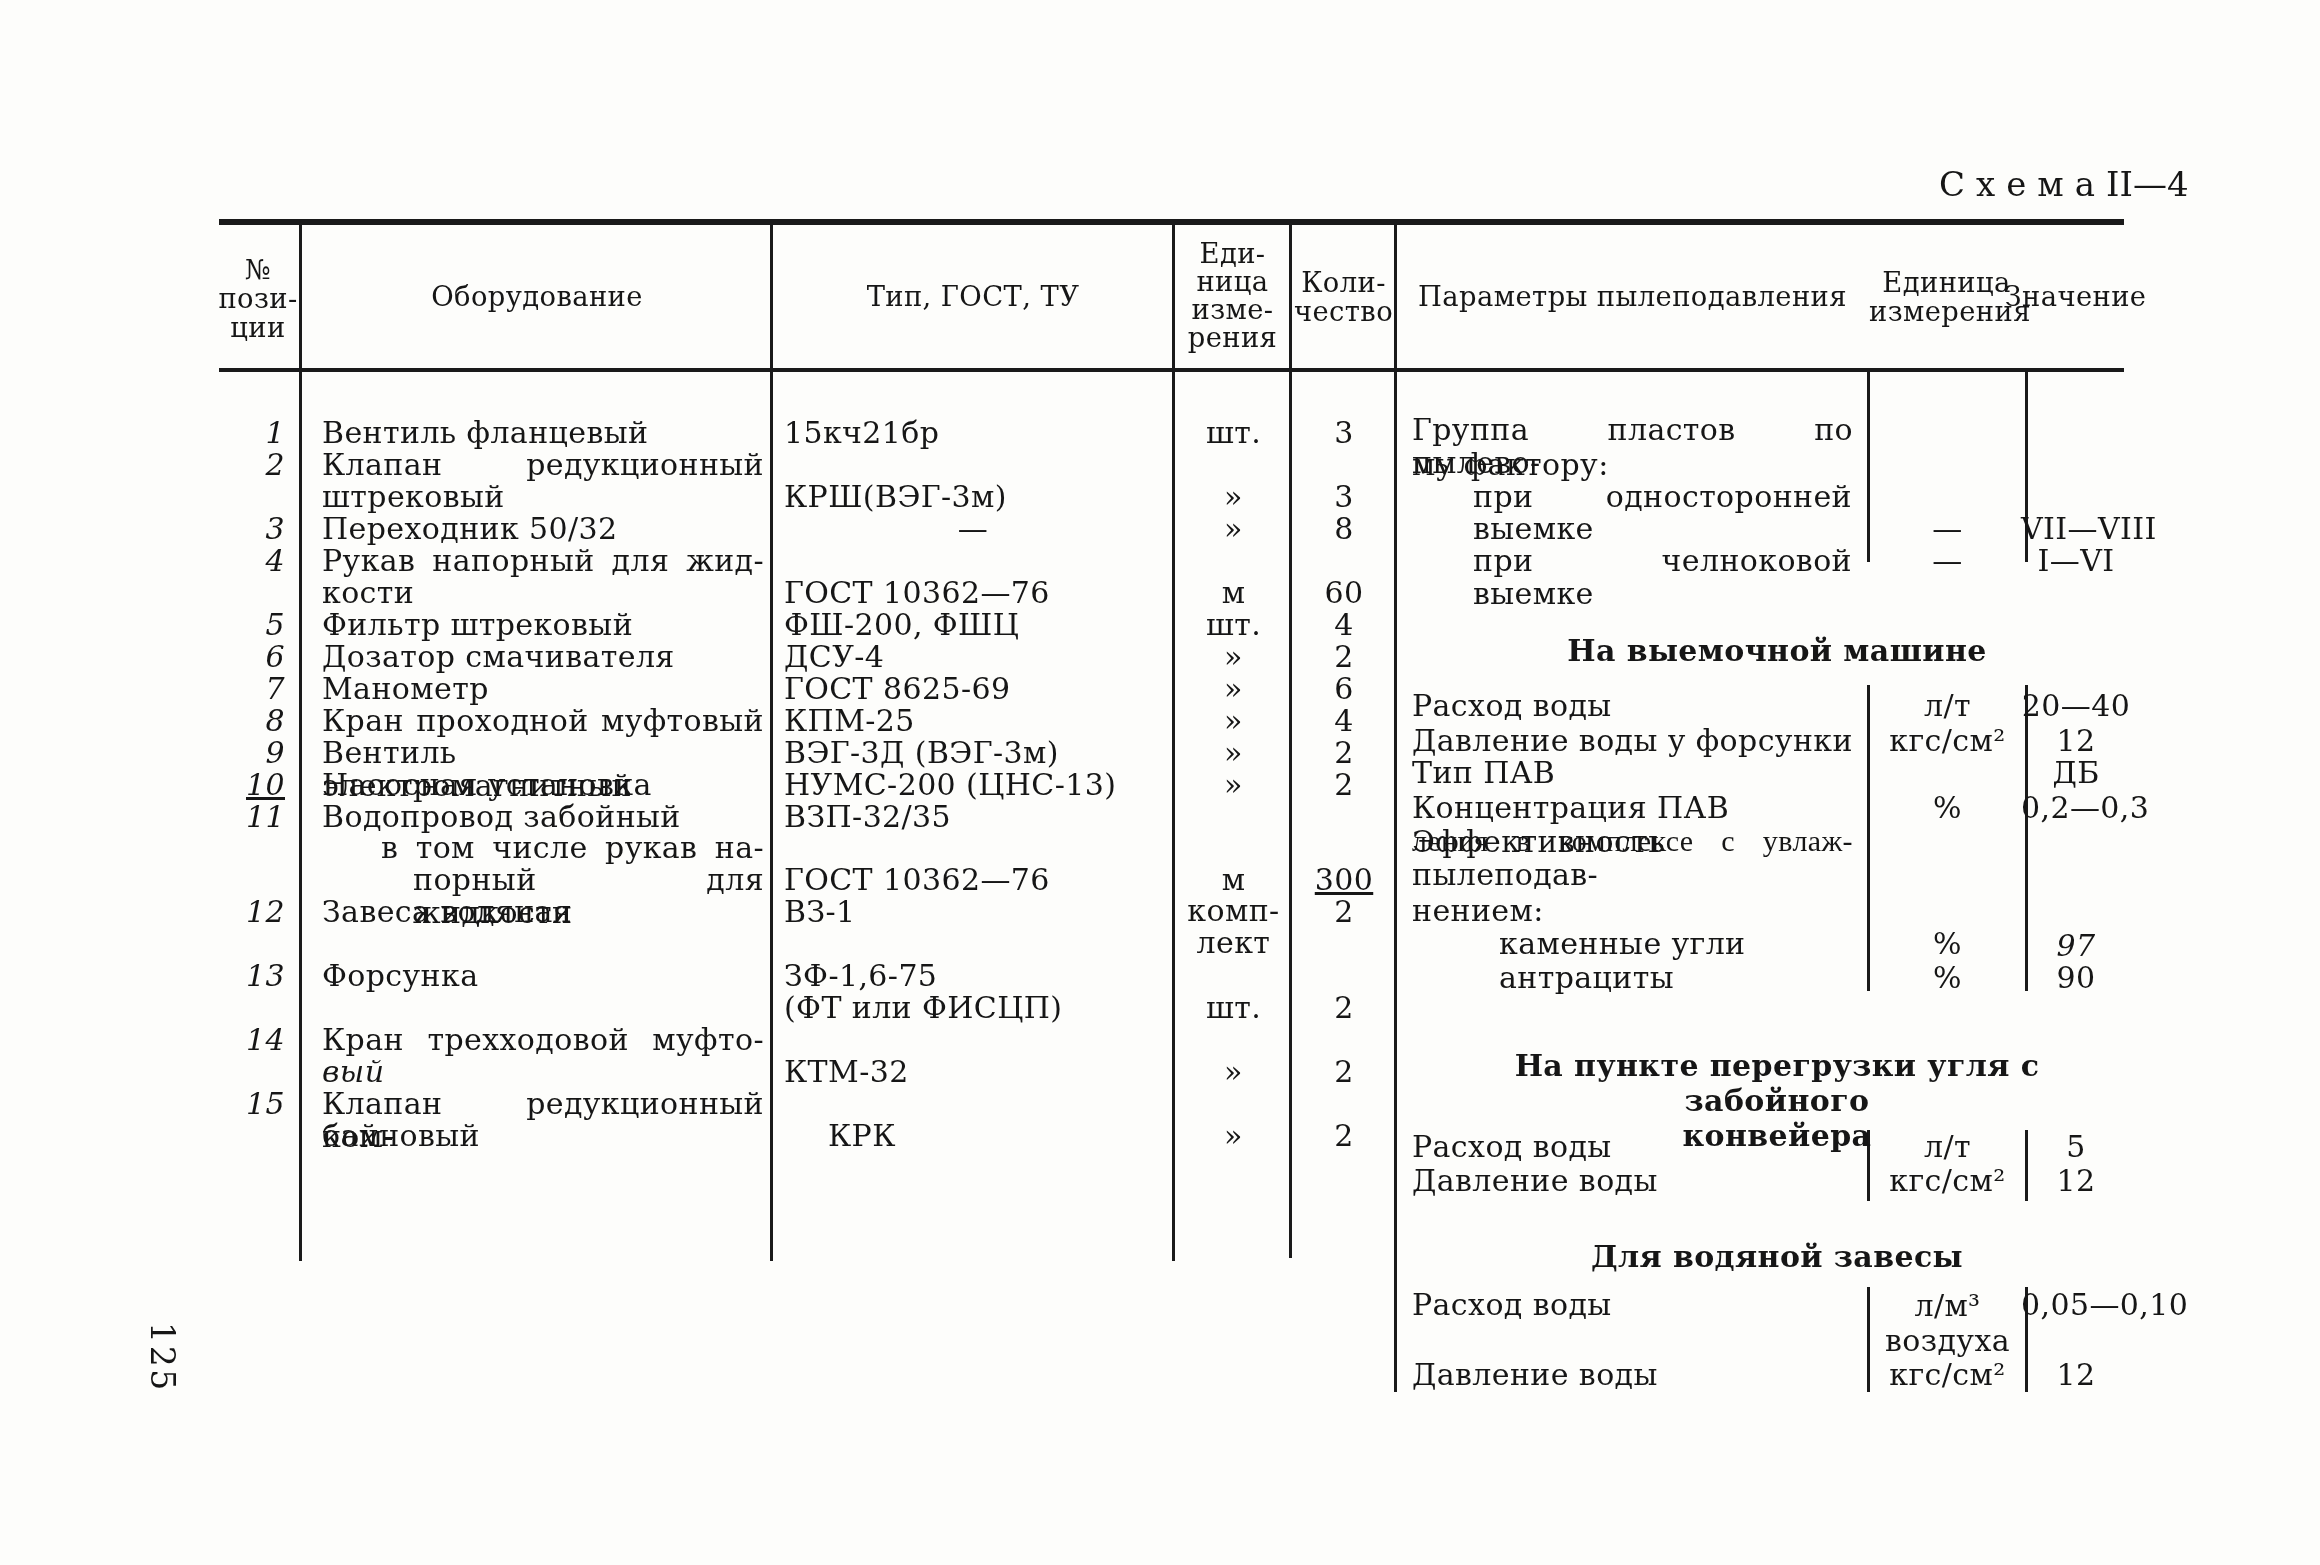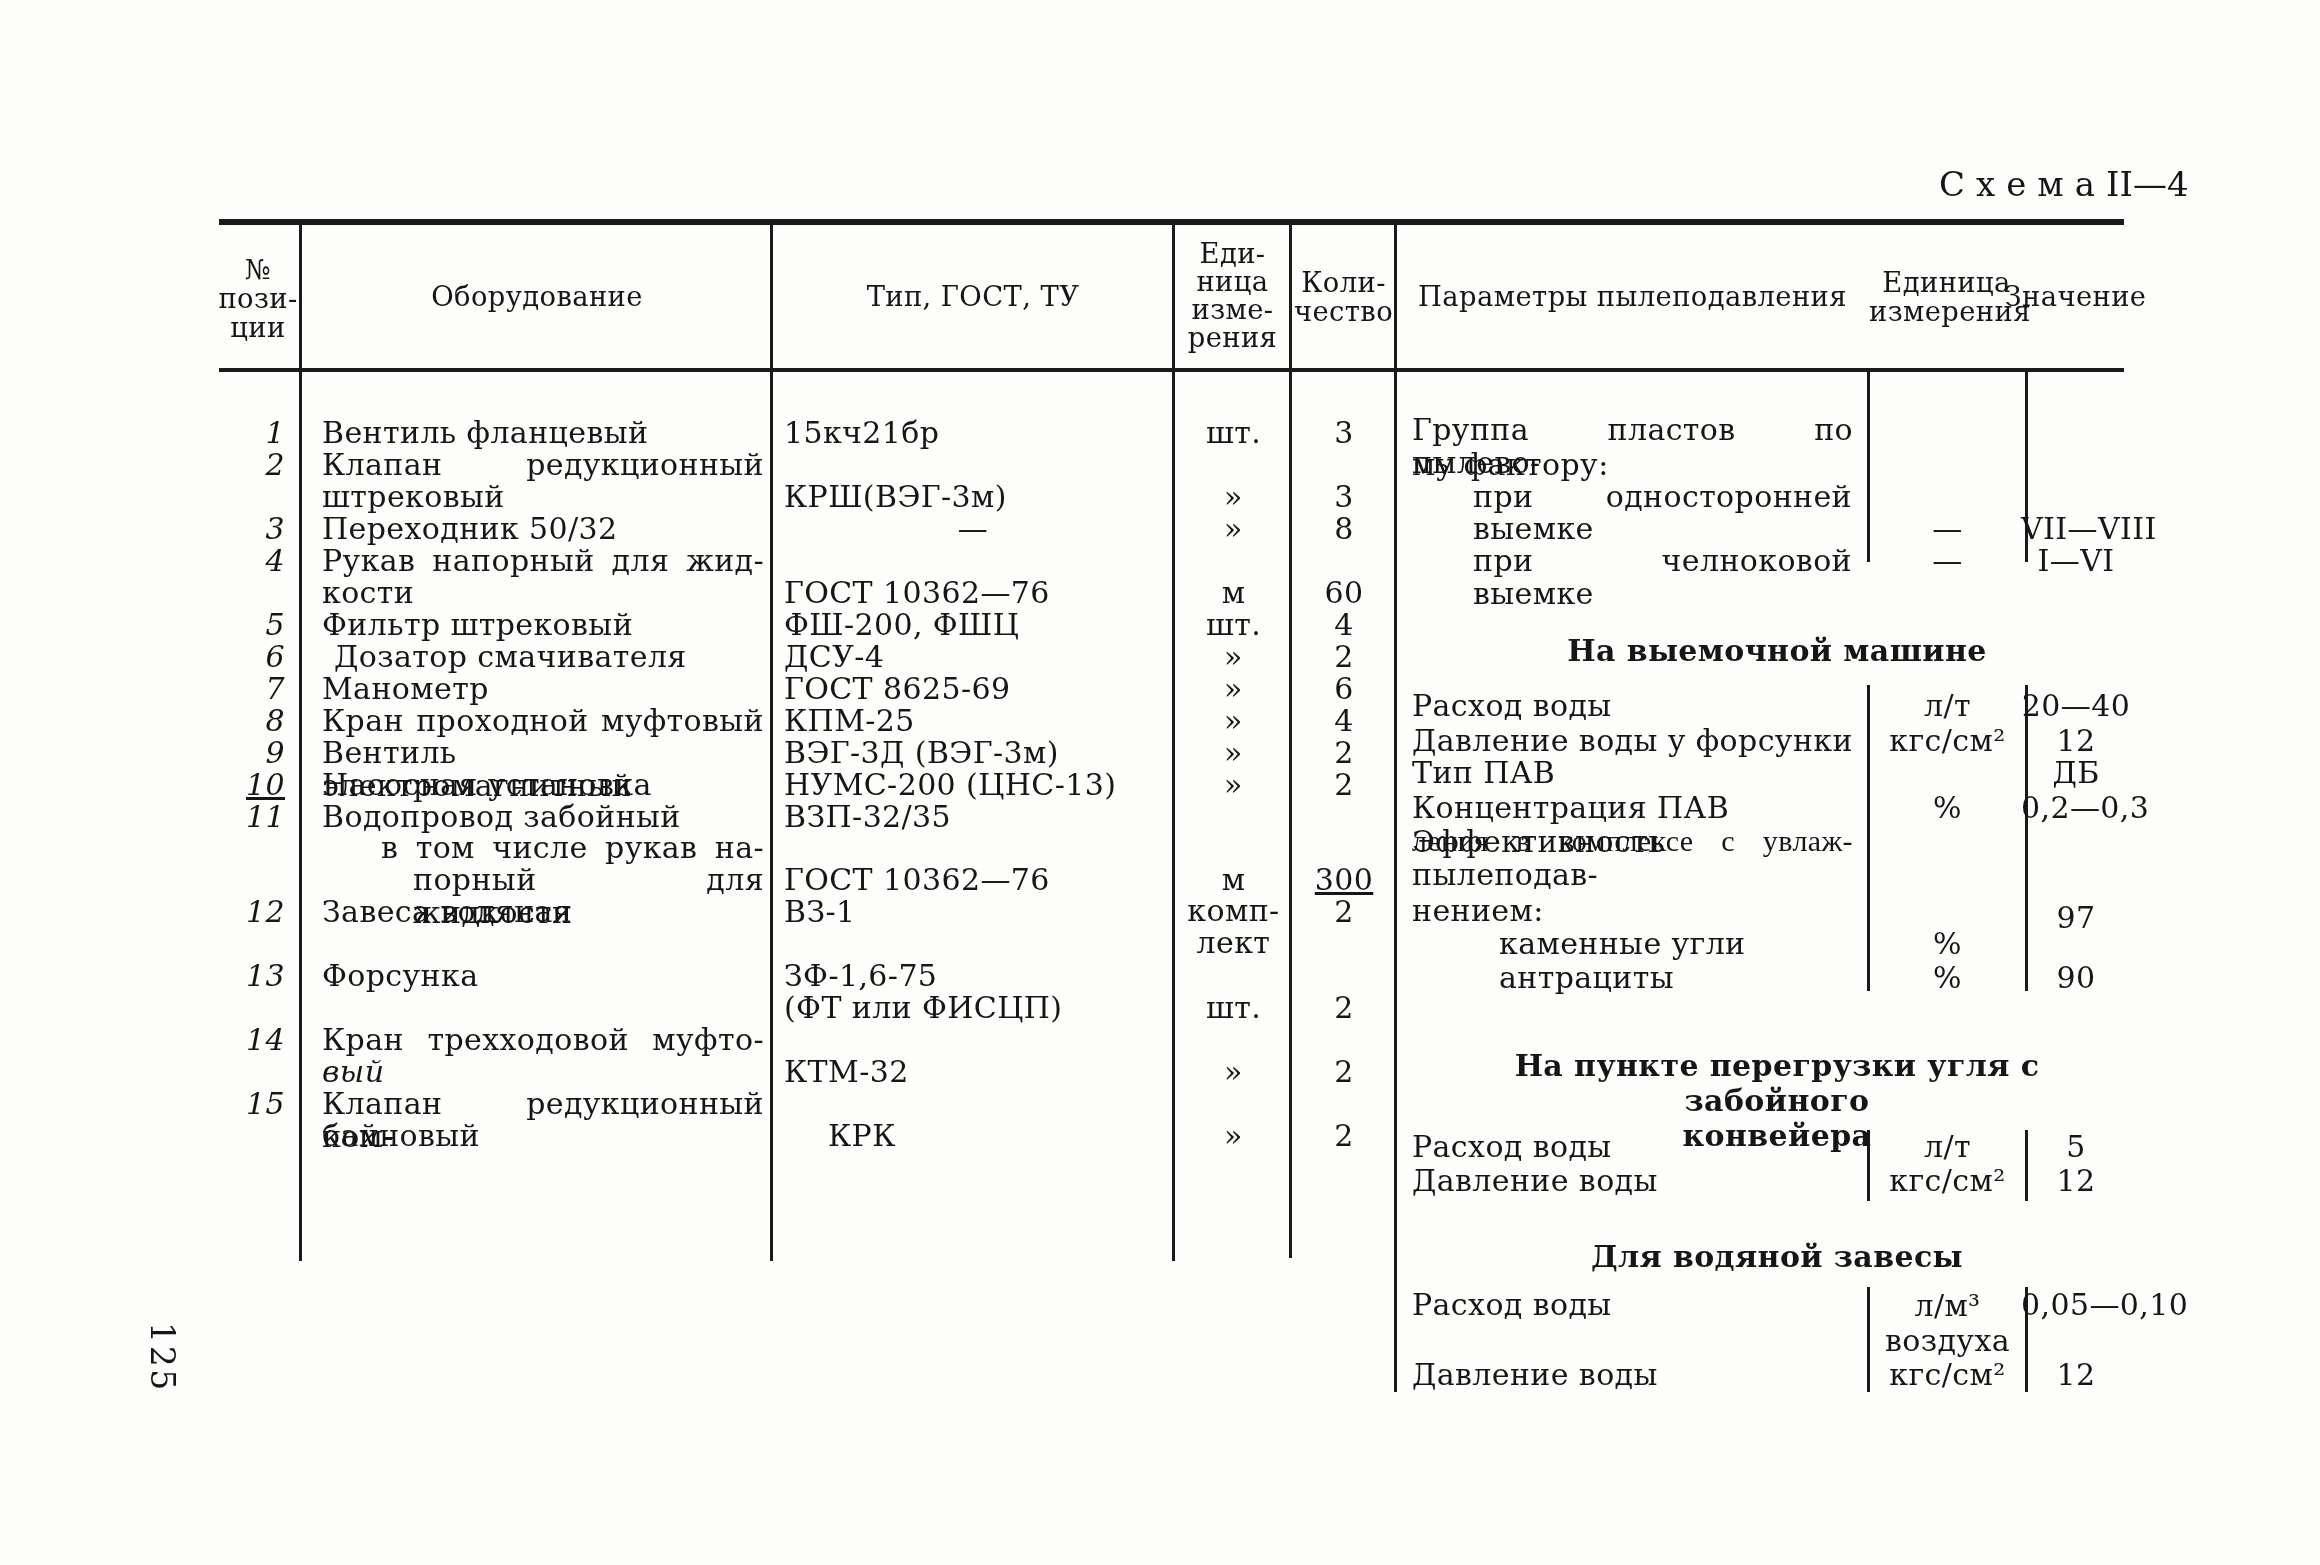--- a/index.html
+++ b/index.html
@@ -87,21 +87,21 @@
   <div class="t num" style="top:1023px;">14</div>
   <div class="t num" style="top:1087px;">15</div>
 
   <div class="t eq" style="top:416px;">Вентиль фланцевый</div>
   <div class="t eqj j" style="top:448px;">Клапан редукционный</div>
   <div class="t eq" style="top:480px;">штрековый</div>
   <div class="t eq" style="top:512px;">Переходник 50/32</div>
   <div class="t eqj j" style="top:544px;">Рукав напорный для жид-</div>
   <div class="t eq" style="top:576px;">кости</div>
   <div class="t eq" style="top:608px;">Фильтр штрековый</div>
-  <div class="t eq" style="top:640px;margin-left:12px;">Дозатор смачивателя</div>
+  <div class="t eq" style="top:640px;">Дозатор смачивателя</div>
   <div class="t eq" style="top:672px;">Манометр</div>
   <div class="t eqj j" style="top:736px;">Вентиль электромагнитный</div>
   <div class="t eqj j" style="top:704px;">Кран проходной муфтовый</div>
   <div class="t eq" style="top:768px;">Насосная установка</div>
   <div class="t eq" style="top:800px;">Водопровод забойный</div>
   <div class="t j" style="top:831px;left:381px;width:383px;">в том числе рукав на-</div>
   <div class="t j" style="top:863px;left:413px;width:351px;">порный для жидкости</div>
   <div class="t eq" style="top:895px;">Завеса водяная</div>
   <div class="t eq" style="top:959px;">Форсунка</div>
   <div class="t eqj j" style="top:1023px;">Кран трехходовой муфто-</div>
@@ -180,21 +180,21 @@
   <div class="t lbl" style="top:756px;">Тип ПАВ</div>
   <div class="t v8" style="top:756px;">ДБ</div>
   <div class="t lbl" style="top:791px;">Концентрация ПАВ</div>
   <div class="t u7" style="top:791px;">%</div>
   <div class="t v8" style="top:791px;">0,2—0,3</div>
   <div class="t lblj j" style="top:825px;">Эффективность пылеподав-</div>
   <div class="t lblj j" style="top:824px;font-family:Liberation Serif, serif;">ления в комплексе с увлаж-</div>
   <div class="t lbl" style="top:894px;">нением:</div>
   <div class="t ind2" style="top:927px;">каменные угли</div>
   <div class="t u7" style="top:927px;">%</div>
-  <div class="t v8" style="top:901px;">97</div>
+  <div class="t v8" style="top:929px;font-style:italic;">97</div>
   <div class="t ind2" style="top:961px;">антрациты</div>
   <div class="t u7" style="top:961px;">%</div>
   <div class="t v8" style="top:961px;">90</div>
 
   <div class="t hd pre" style="top:1048px;line-height:35px;">На пункте перегрузки угля с забойного
 конвейера</div>
   <div class="t lbl" style="top:1130px;">Расход воды</div>
   <div class="t u7" style="top:1130px;">л/т</div>
   <div class="t v8" style="top:1130px;">5</div>
   <div class="t lbl" style="top:1164px;">Давление воды</div>

